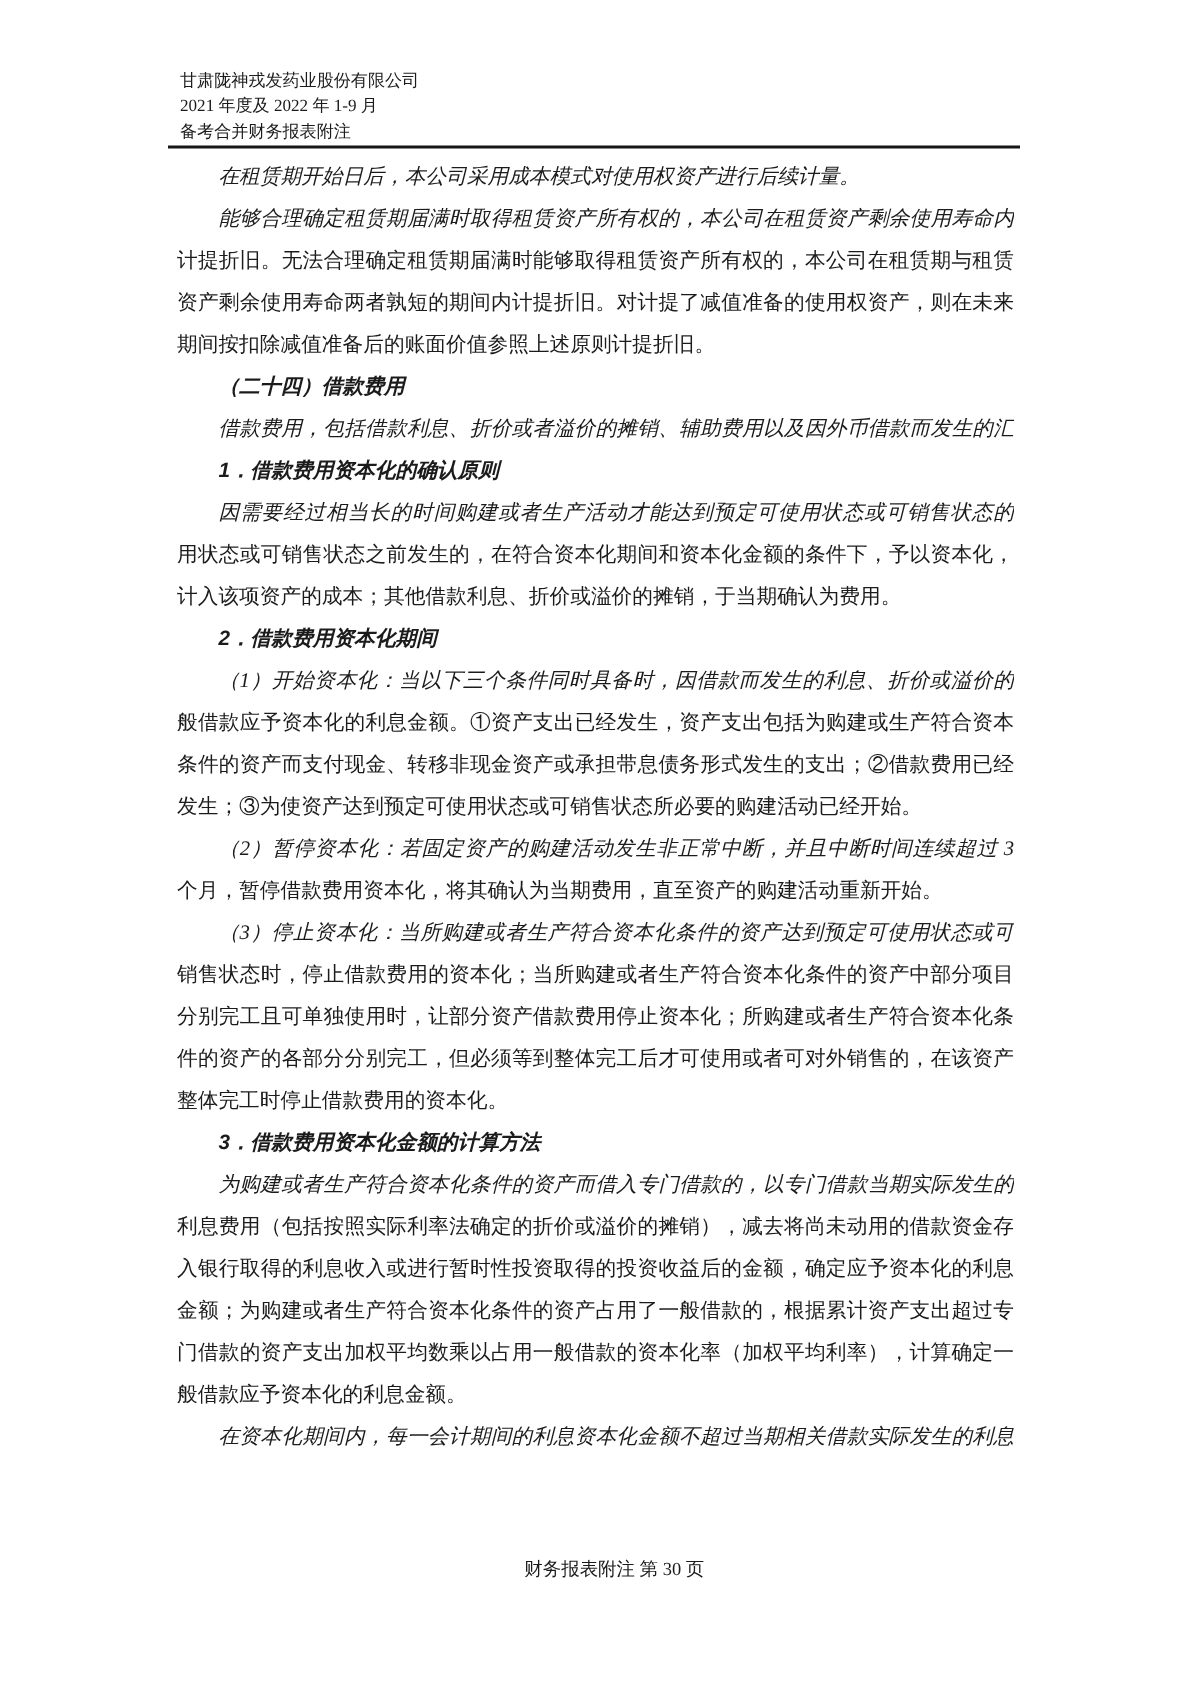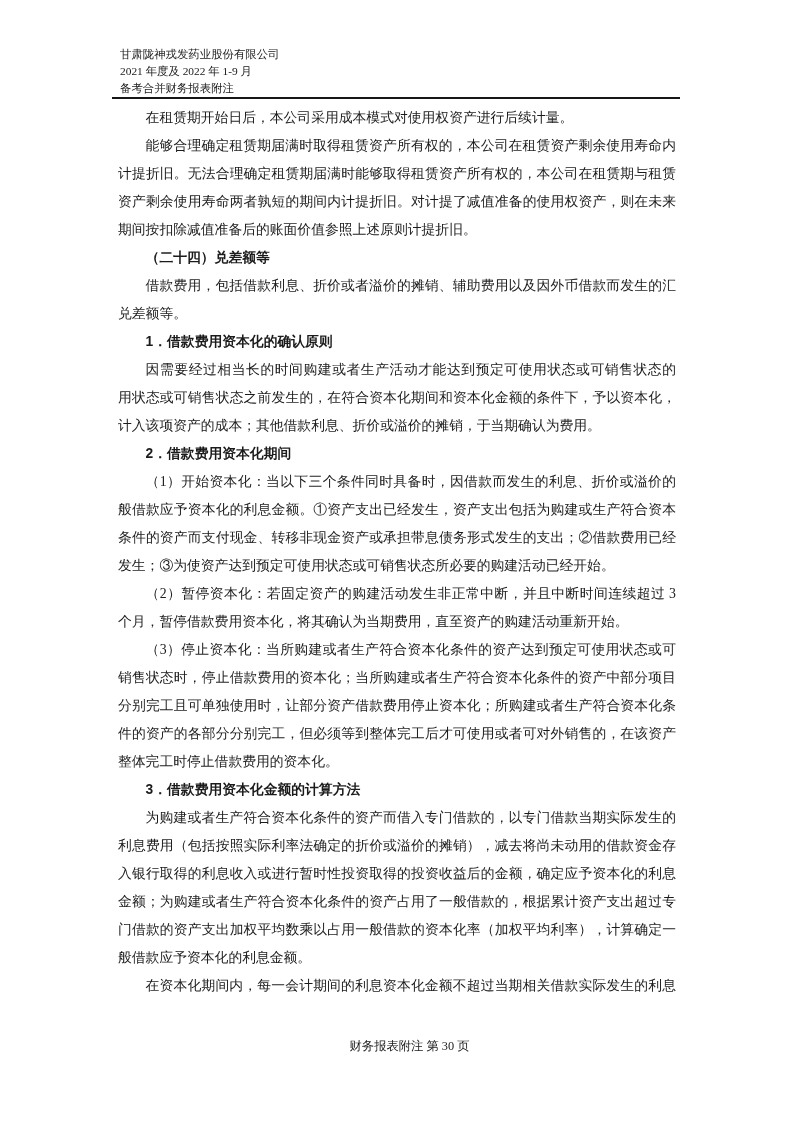--- a/index.html
+++ b/index.html
@@ -37,21 +37,21 @@
   .line {
     height: 28px;
     overflow: hidden;
     text-align: justify;
   }
   .line.fill {
     text-align-last: justify;
     -moz-text-align-last: justify;
     text-justify: inter-character;
   }
-  .line.indent { text-indent: 2em; }
+  .line.indent { text-indent: 2em; font-style: italic; }
   .line.heading {
     font-weight: bold;
     font-family: "Liberation Sans", "DejaVu Sans", sans-serif;
   }
   .footer {
     position: absolute; left: 0; top: 1038px;
     width: 793px;
     text-align: center;
     font-size: 12.3px; line-height: 16px;
     color: #1b1b1b;
@@ -70,23 +70,22 @@
   </div>
 
   <div class="rule"></div>
 
   <div class="doc-body" id="doc-body">
       <div class="line indent">在租赁期开始日后，本公司采用成本模式对使用权资产进行后续计量。</div>
       <div class="line indent fill">能够合理确定租赁期届满时取得租赁资产所有权的，本公司在租赁资产剩余使用寿命内</div>
       <div class="line fill">计提折旧。无法合理确定租赁期届满时能够取得租赁资产所有权的，本公司在租赁期与租赁</div>
       <div class="line fill">资产剩余使用寿命两者孰短的期间内计提折旧。对计提了减值准备的使用权资产，则在未来</div>
       <div class="line">期间按扣除减值准备后的账面价值参照上述原则计提折旧。</div>
-      <div class="line heading indent">（二十四）兑差额等</div>
+      <div class="line heading indent">（二十四）借款费用</div>
       <div class="line indent fill">借款费用，包括借款利息、折价或者溢价的摊销、辅助费用以及因外币借款而发生的汇</div>
-      <div class="line">兑差额等。</div>
       <div class="line heading indent">1．借款费用资本化的确认原则</div>
       <div class="line indent fill">因需要经过相当长的时间购建或者生产活动才能达到预定可使用状态或可销售状态的</div>
       <div class="line fill">用状态或可销售状态之前发生的，在符合资本化期间和资本化金额的条件下，予以资本化，</div>
       <div class="line">计入该项资产的成本；其他借款利息、折价或溢价的摊销，于当期确认为费用。</div>
       <div class="line heading indent">2．借款费用资本化期间</div>
       <div class="line indent fill">（1）开始资本化：当以下三个条件同时具备时，因借款而发生的利息、折价或溢价的</div>
       <div class="line fill">般借款应予资本化的利息金额。①资产支出已经发生，资产支出包括为购建或生产符合资本化</div>
       <div class="line fill">条件的资产而支付现金、转移非现金资产或承担带息债务形式发生的支出；②借款费用已经</div>
       <div class="line">发生；③为使资产达到预定可使用状态或可销售状态所必要的购建活动已经开始。</div>
       <div class="line indent fill">（2）暂停资本化：若固定资产的购建活动发生非正常中断，并且中断时间连续超过 3</div>

